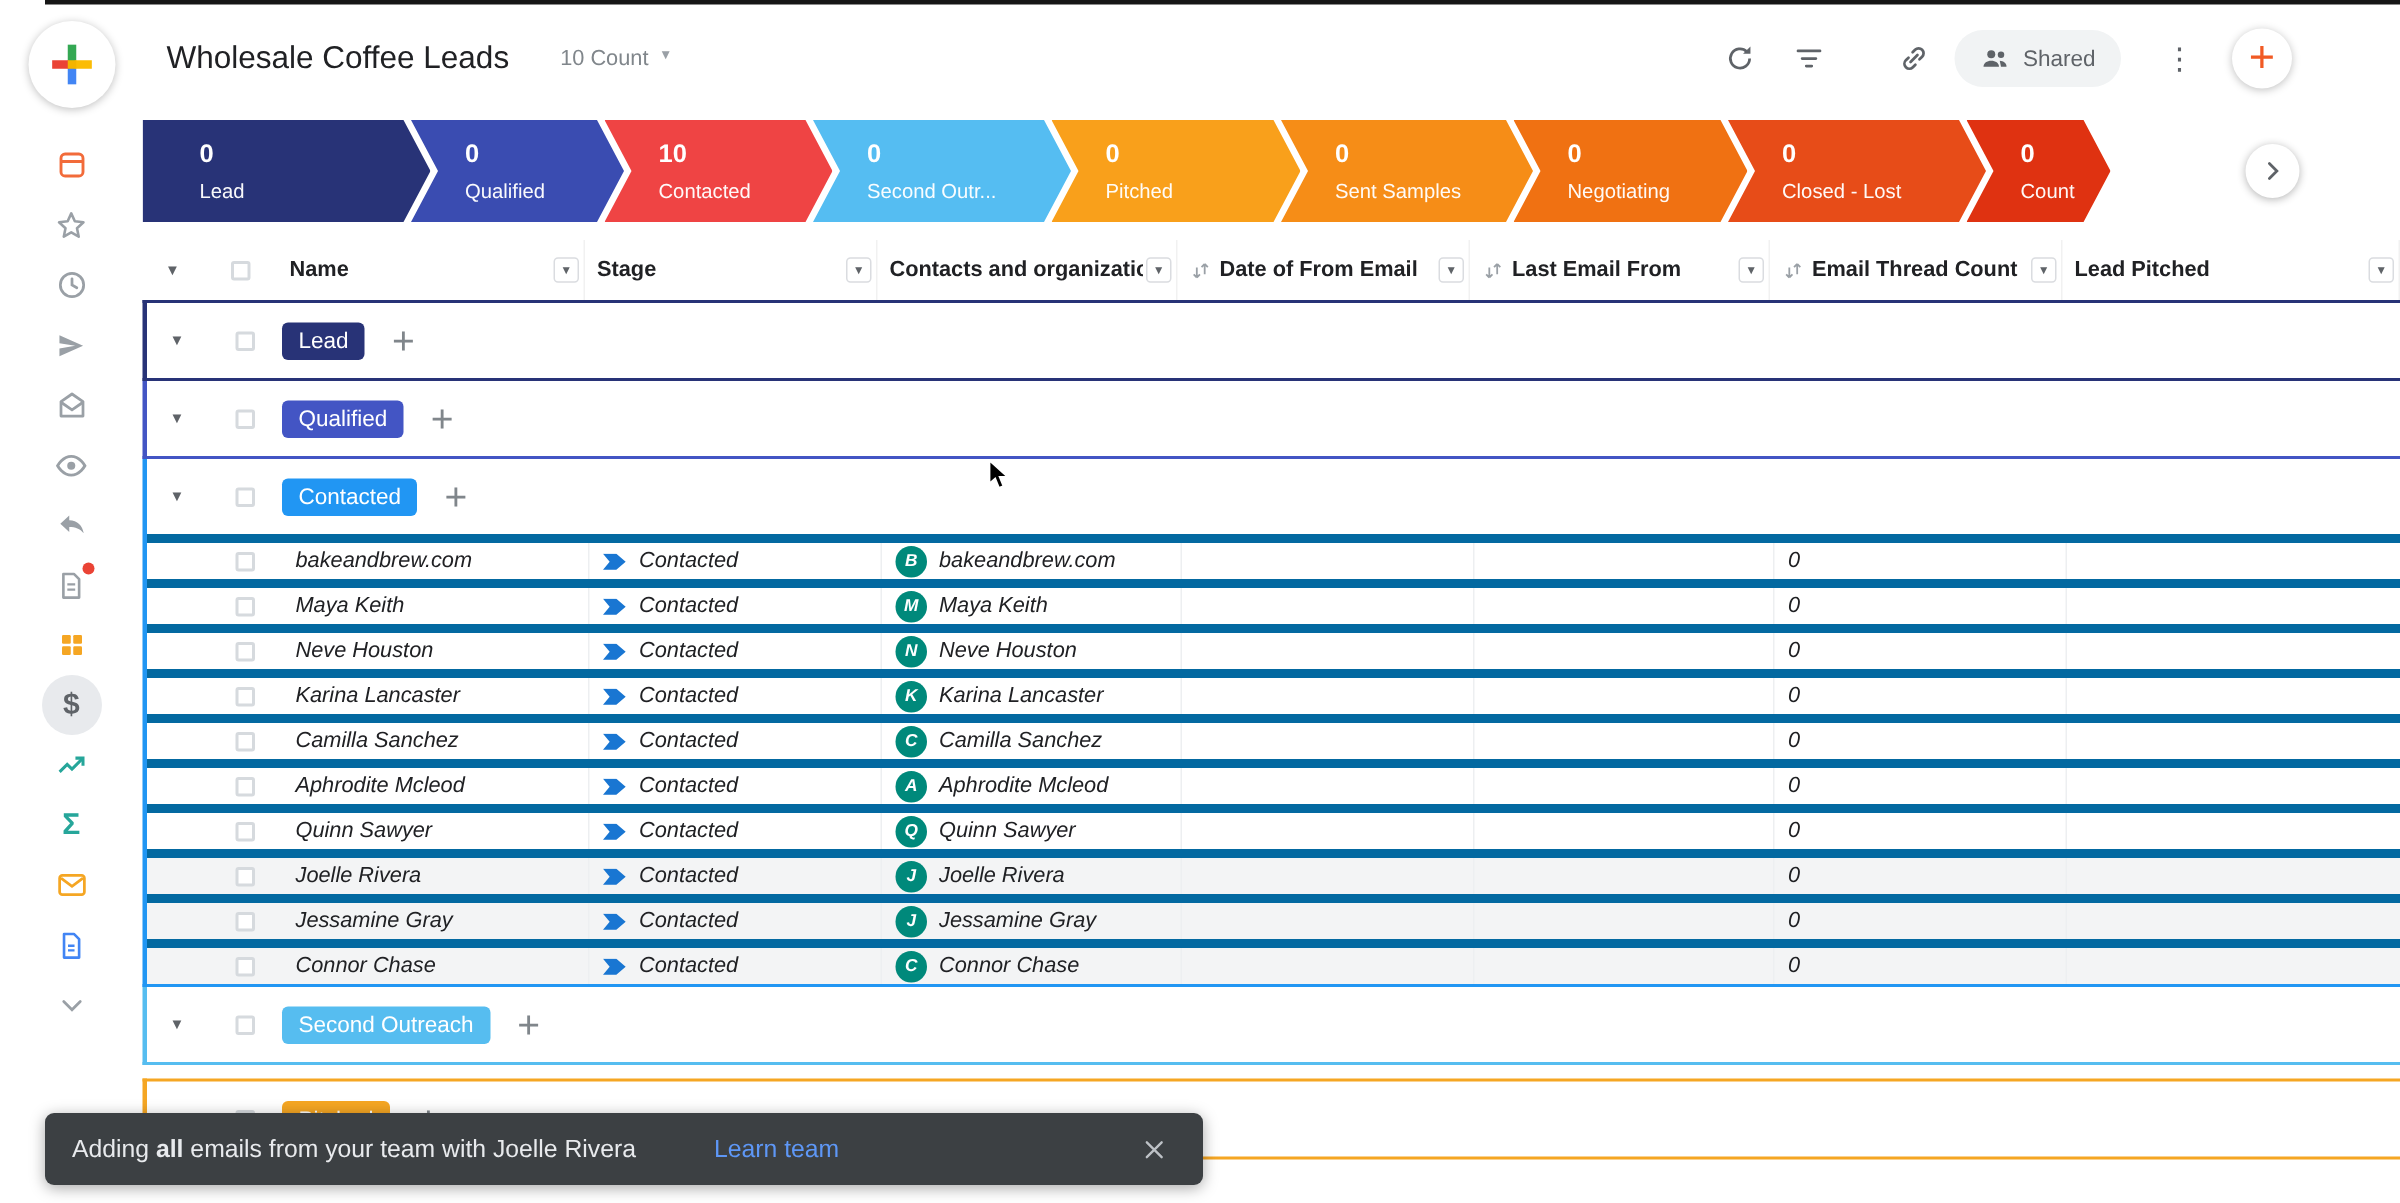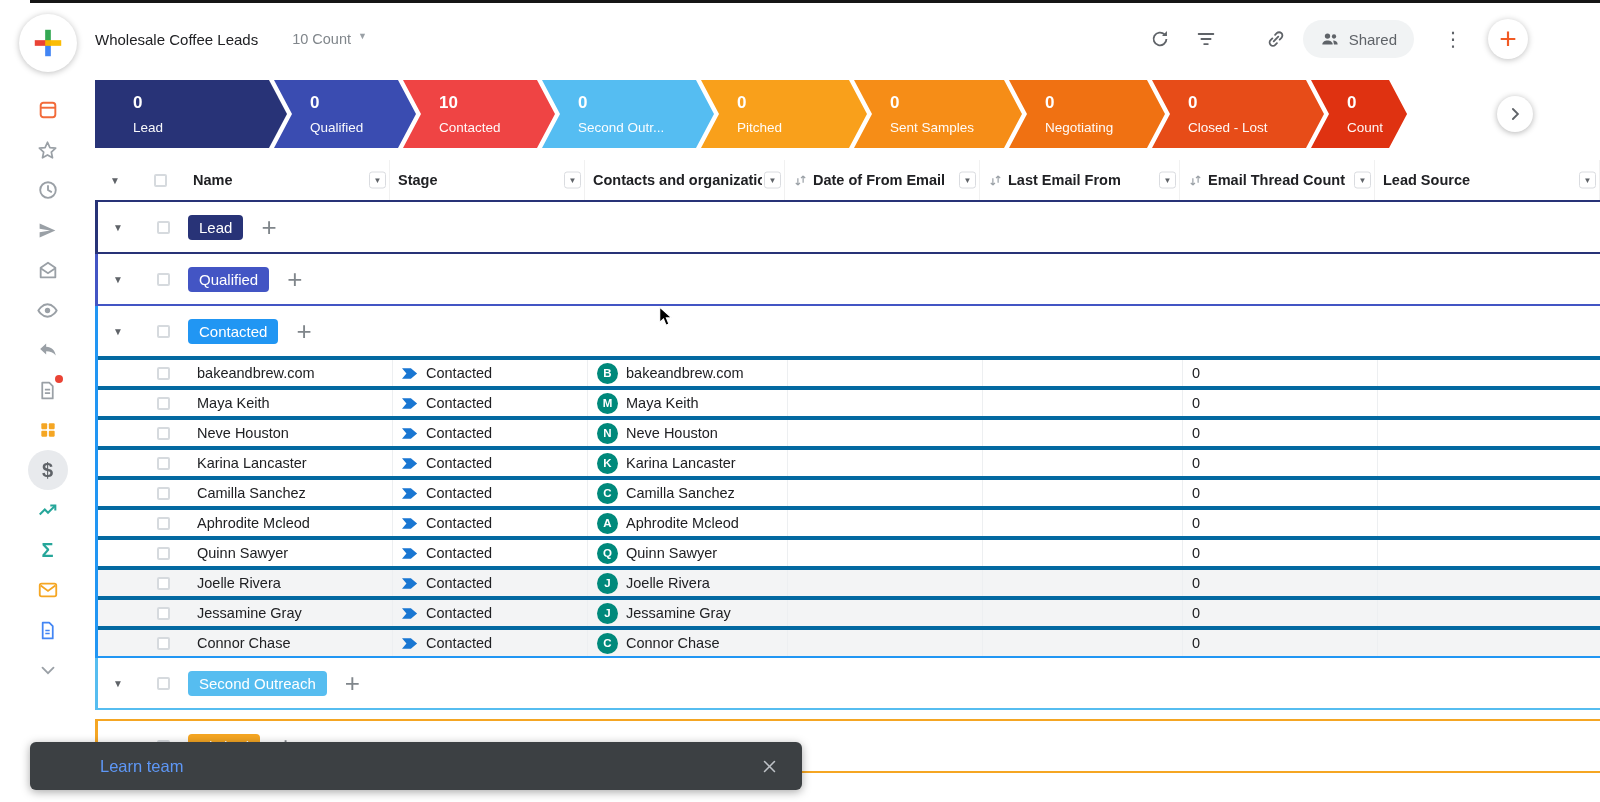--- a/index.html
+++ b/index.html
@@ -21,21 +21,21 @@
   .side-icon { width:40px; height:40px; display:flex; align-items:center; justify-content:center;
                position:relative; cursor:pointer; border-radius:50%; }
   .side-icon.active { background:#E8EAED; }
   .side-icon svg { display:block; }
   .side-icon .glyph { font-size:20px; font-weight:700; }
   .side-icon .dot { position:absolute; top:5px; right:5px; width:8px; height:8px; border-radius:50%; background:#EA4335; }
 
   
   .content { flex:1; position:relative; }
   .topbar { height:78px; display:flex; align-items:center; padding-right:72px; }
-  .page-title { font-size:15px; font-weight:500; margin:0 28px 0 0; }
+  .page-title { font-size:21px; font-weight:500; margin:0 28px 0 16px; }
   .count-dd { background:none; border:none; color:#80868b; font-size:14.5px; display:flex; align-items:flex-start; gap:7px;
               cursor:pointer; font-family:inherit; }
   .count-dd .caret { font-size:9px; color:#9aa0a6; }
   .topbar-right { margin-left:auto; display:flex; align-items:center; gap:8px; }
   .tb-icon { width:38px; height:38px; border:none; background:none; color:#5f6368; border-radius:50%;
              display:flex; align-items:center; justify-content:center; cursor:pointer; }
   .kebab { font-size:20px; color:#5f6368; }
   .shared-pill { display:flex; align-items:center; gap:9px; background:#f1f3f4; border:none; border-radius:20px;
                  padding:9px 17px; color:#5f6368; font-size:15px; font-weight:500; cursor:pointer; font-family:inherit; }
   .add-btn { width:40px; height:40px; border:none; border-radius:50%; background:#fff;
@@ -76,21 +76,21 @@
   .group.first { border-top:2px solid var(--gc); }
   .group.detached { margin-top:9px; border-top:2px solid var(--gc); }
   .group-row { display:grid; grid-template-columns:var(--cols); height:50px; align-items:center; }
   .group-row .cc { display:flex; justify-content:center; }
   .gband { grid-column:3 / -1; display:flex; align-items:center; gap:18px; }
   .gbadge { color:#fff; font-size:15px; font-weight:500; padding:4px 11px; border-radius:4px; cursor:pointer; }
   .gplus { color:#80868b; font-size:26px; font-weight:300; line-height:1; cursor:pointer; }
   .gcaret { color:#5f6368; font-size:10px; cursor:pointer; }
 
   .trow { display:grid; grid-template-columns:var(--cols); height:30px; align-items:stretch;
-          border-top:4px solid #0369a1; background:#fff; font-size:14.5px; }
+          border-top:6px solid #0369a1; background:#fff; font-size:14.5px;font-style:italic; }
   .trow.shaded { background:#f3f4f5; }
   .cell { display:flex; align-items:center; padding:0 9px; border-right:1px solid #edeff1;
           overflow:hidden; white-space:nowrap; }
   .cell.plain { border-right:none; justify-content:center; padding:0; }
   .cell:last-child { border-right:none; }
   .avatar { width:21px; height:21px; border-radius:50%; background:#00897B; color:#fff; font-size:11.5px;
             font-weight:700; display:flex; align-items:center; justify-content:center; margin-right:8px; flex:0 0 21px; }
   .stage-ic { margin-right:8px; flex:0 0 auto; display:flex; }
 
   
@@ -336,21 +336,21 @@
           </div>
           <div class="th">
             <svg class="sorti" width="15" height="15" viewBox="0 0 20 20">
               <path d="M6.5 16V7M6.5 16l-2.8-2.8M6.5 16l2.8-2.8" stroke="currentColor" stroke-width="1.6" fill="none"></path>
               <path d="M13.5 4v9M13.5 4l-2.8 2.8M13.5 4l2.8 2.8" stroke="currentColor" stroke-width="1.6" fill="none"></path>
             </svg>
             <span class="hlabel">Email Thread Count</span>
             <span class="hdd">▼</span>
           </div>
           <div class="th">
-            <span class="hlabel">Lead Source</span>
+            <span class="hlabel">Lead Pitched</span>
             <span class="hdd">▼</span>
           </div>
         </div>
       <div id="tbody">
           <section class="group first" style="--gc: #283377;">
             <div class="group-row">
               <span class="cc">
                 <span class="gcaret">▼</span>
               </span>
               <span class="cc">
@@ -587,20 +587,21 @@
                 <span class="gplus">+</span>
               </div>
             </div>
           </section>
         </div>
     </div>
   </main>
 </div>
 
 <div class="toast">
+  <p style="margin:0;"><span>Adding </span><b>all</b><span> emails from your team with Joelle Rivera</span></p>
   <button class="learn">Learn team</button>
   <button class="toast-close">
     <svg width="17" height="17" viewBox="0 0 24 24">
         <path d="M5 5l14 14M19 5L5 19" stroke="currentColor" stroke-width="2.2" stroke-linecap="round"></path>
       </svg>
   </button>
 </div>
 
 <div class="cursor">
   <svg width="16" height="20" viewBox="0 0 14 19">

